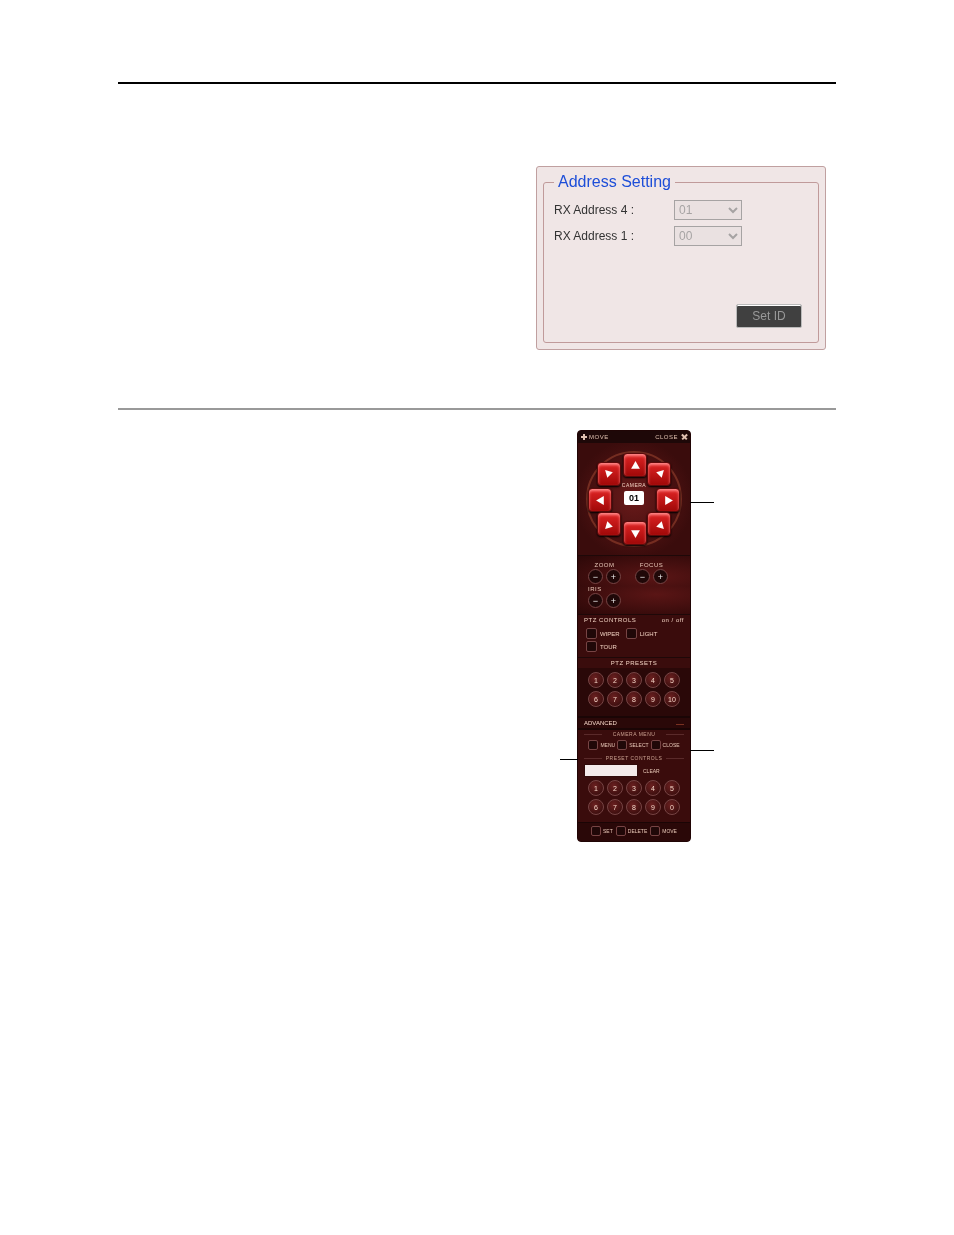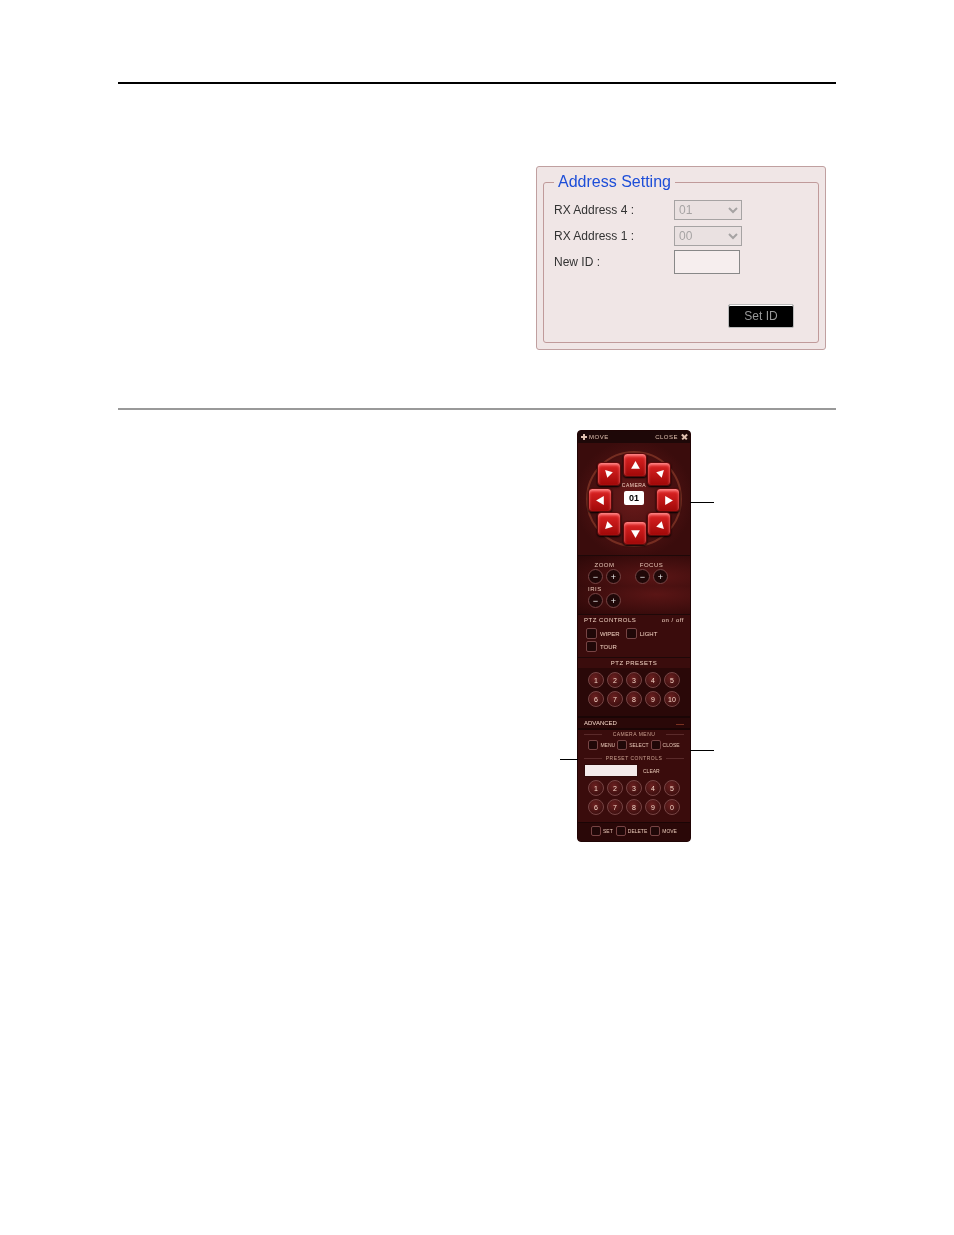--- a/index.html
+++ b/index.html
@@ -10,21 +10,21 @@
   
   .panel{position:absolute;left:536px;top:166px;width:288px;height:182px;border:1px solid #c0a0a0;background:#f0e6e6;border-radius:3px}
   fieldset.fs{position:absolute;left:6px;top:6px;right:6px;bottom:6px;border:1px solid #c09a9a;border-radius:3px;margin:0;padding:6px 10px}
   fieldset.fs legend{font-size:16px;color:#1d4ed8;padding:0 4px}
   .row{display:flex;align-items:center;height:26px;font-size:12px;color:#333}
   .row .lbl{width:120px}
   .row select,.row input[type=text]{height:20px;font-size:12px;border:1px solid #888;background:#f6eeee}
   .row select.dis{color:#888;background:#e8e0e0}
   .row select{width:68px}
   .row input[type=text]{width:60px;background:#f6eeee}
-  .setid{position:absolute;right:24px;bottom:14px;width:66px;height:24px;font-size:12px;color:#999;border:1px solid #bbb;background:#000000;border-radius:2px;box-shadow:inset 0 1px 0 #fff}
+  .setid{position:absolute;right:16px;bottom:14px;width:66px;height:24px;font-size:12px;color:#999;border:1px solid #bbb;background:#404040;border-radius:2px;box-shadow:inset 0 1px 0 #fff}
   
   .ctl{position:absolute;left:577px;top:430px;width:112px;background:#3a0c0c;border:1px solid #200505;border-radius:4px;overflow:hidden;color:#f6d6c8;font-size:7px}
   .ctl .bar{height:12px;background:#1e0808;display:flex;align-items:center;justify-content:space-between;padding:0 3px;font-size:6px;letter-spacing:.5px;color:#e0c0b0}
   .ctl .bar .movewrap{display:flex;align-items:center;gap:2px}
   .ctl .bar .closewrap{display:flex;align-items:center;gap:3px}
   .ctl .plus{width:6px;height:6px;position:relative}
   .ctl .plus:before,.ctl .plus:after{content:"";position:absolute;background:#e0c0b0;inset:0;margin:auto}
   .ctl .plus:before{width:6px;height:1.5px}
   .ctl .plus:after{width:1.5px;height:6px}
   .ctl .x{width:6px;height:6px;position:relative}
@@ -89,24 +89,20 @@
   <fieldset class="fs">
     <legend>Address Setting</legend>
     <div class="row">
       <span class="lbl">RX Address 4 :</span>
       <select class="dis" disabled=""><option>01</option></select>
     </div>
     <div class="row">
       <span class="lbl">RX Address 1 :</span>
       <select class="dis" disabled=""><option>00</option></select>
     </div>
-    <div class="row">
-      <span class="lbl">New ID :</span>
-      <input type="text" disabled="" value="" style="">
-    </div>
     <button class="setid" disabled="">Set ID</button>
   </fieldset>
 </div>
 
 <div class="ctl">
   <div class="bar">
     <span class="movewrap">
       <span class="plus"></span>
       <span>MOVE</span>
     </span>

